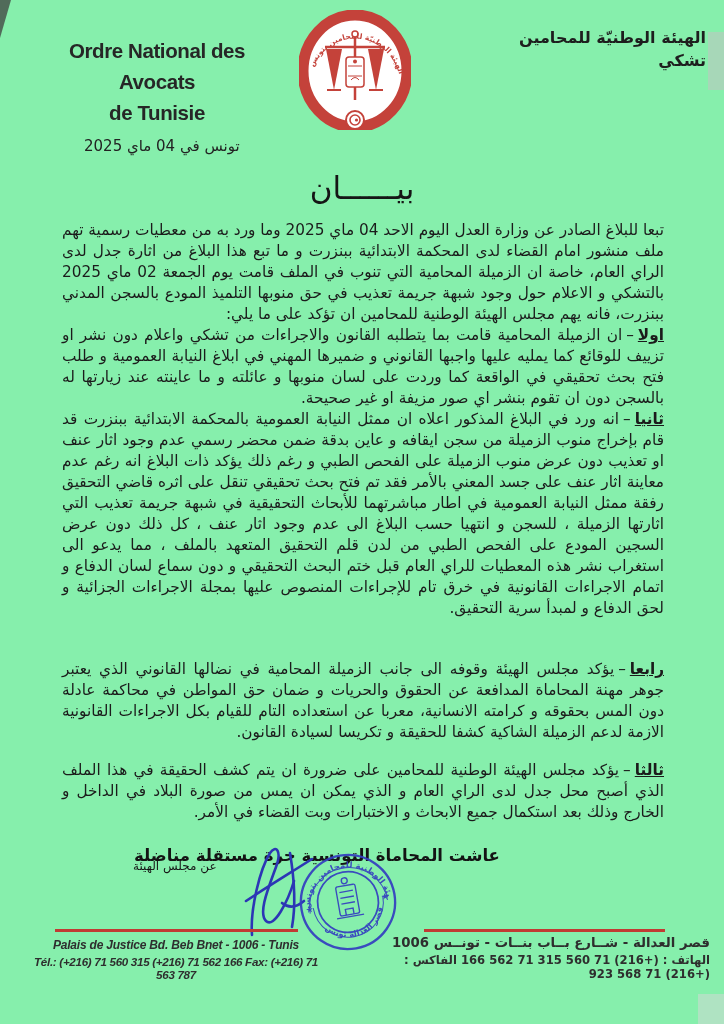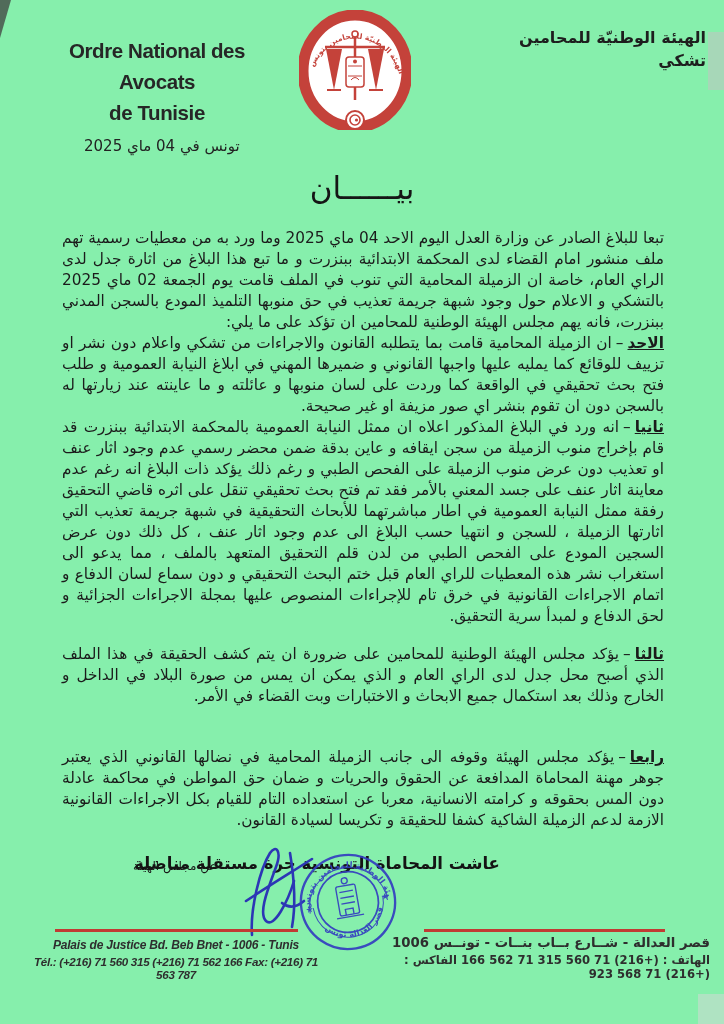--- a/index.html
+++ b/index.html
@@ -25,21 +25,21 @@
   .logo{position:absolute;left:299px;top:10px;width:112px;height:120px;}
   .org-ar{position:absolute;right:18px;top:26px;width:268px;direction:rtl;
     font-weight:bold;font-size:16px;line-height:1.45;color:#1e1e1e;}
 
   .date{position:absolute;left:84px;top:137px;direction:rtl;font-size:15px;color:#222;}
 
   .title{position:absolute;left:0;top:170px;width:100%;margin:0;text-align:center;direction:rtl;
     font-size:31px;font-weight:normal;color:#151515;}
 
   
-  .body-text{position:absolute;left:62px;top:228px;width:602px;direction:rtl;text-align:justify;
+  .body-text{position:absolute;left:62px;top:220px;width:602px;direction:rtl;text-align:justify;
     font-size:15.3px;line-height:21px;color:#1b1b1b;}
   .body-text p{margin:0;}
   .sec .lbl{font-weight:bold;text-decoration:underline;}
   .sec .sep{margin:0 4px;}
   .sec-3{margin-top:17px !important;}
   .sec-4{margin-top:40px !important;}
   .slogan-wrap{margin-top:22px;text-align:center;}
   .slogan{position:relative;left:-46px;font-weight:bold;font-size:16.5px;color:#141414;}
 
   
@@ -112,33 +112,33 @@
   </div>
 
   <div class="date">تونس في 04 ماي 2025</div>
 
   <h1 class="title">بيــــــان</h1>
 
   <div class="body-text">
     <p>تبعا للبلاغ الصادر عن وزارة العدل اليوم الاحد 04 ماي 2025 وما ورد به من معطيات رسمية تهم ملف منشور امام القضاء لدى المحكمة الابتدائية ببنزرت و ما تبع هذا البلاغ من اثارة جدل لدى الراي العام، خاصة ان الزميلة المحامية التي تنوب في الملف قامت يوم الجمعة 02 ماي 2025 بالتشكي و الاعلام حول وجود شبهة جريمة تعذيب في حق منوبها التلميذ المودع بالسجن المدني ببنزرت، فانه يهم مجلس الهيئة الوطنية للمحامين ان تؤكد على ما يلي:</p>
 
     <p class="sec sec-1">
-      <span class="lbl">الاحد</span><span class="sep">–</span><span>ان الزميلة المحامية قامت بما يتطلبه القانون والاجراءات من تشكي واعلام دون نشر او تزييف للوقائع كما يمليه عليها واجبها القانوني و ضميرها المهني في ابلاغ النيابة العمومية و طلب فتح بحث تحقيقي في الواقعة كما وردت على لسان منوبها و عائلته و ما عاينته عند زيارتها له بالسجن دون ان تقوم بنشر اي صور مزيفة او غير صحيحة.</span>
+      <span class="lbl">اولا</span><span class="sep">–</span><span>ان الزميلة المحامية قامت بما يتطلبه القانون والاجراءات من تشكي واعلام دون نشر او تزييف للوقائع كما يمليه عليها واجبها القانوني و ضميرها المهني في ابلاغ النيابة العمومية و طلب فتح بحث تحقيقي في الواقعة كما وردت على لسان منوبها و عائلته و ما عاينته عند زيارتها له بالسجن دون ان تقوم بنشر اي صور مزيفة او غير صحيحة.</span>
     </p>
 
     <p class="sec sec-2">
       <span class="lbl">ثانيا</span><span class="sep">–</span><span>انه ورد في البلاغ المذكور اعلاه ان ممثل النيابة العمومية بالمحكمة الابتدائية ببنزرت قد قام بإخراج منوب الزميلة من سجن ايقافه و عاين بدقة ضمن محضر رسمي عدم وجود اثار عنف او تعذيب دون عرض منوب الزميلة على الفحص الطبي و رغم ذلك يؤكد ذات البلاغ انه رغم عدم معاينة اثار عنف على جسد المعني بالأمر فقد تم فتح بحث تحقيقي تنقل على اثره قاضي التحقيق رفقة ممثل النيابة العمومية في اطار مباشرتهما للأبحاث التحقيقية في شبهة جريمة تعذيب التي اثارتها الزميلة ، للسجن و انتهيا حسب البلاغ الى عدم وجود اثار عنف ، كل ذلك دون عرض السجين المودع على الفحص الطبي من لدن قلم التحقيق المتعهد بالملف ، مما يدعو الى استغراب نشر هذه المعطيات للراي العام قبل ختم البحث التحقيقي و دون سماع لسان الدفاع و اتمام الاجراءات القانونية في خرق تام للإجراءات المنصوص عليها بمجلة الاجراءات الجزائية و لحق الدفاع و لمبدأ سرية التحقيق.</span>
     </p>
 
+    <p class="sec sec-4">
+      <span class="lbl">رابعا</span><span class="sep">–</span><span>يؤكد مجلس الهيئة وقوفه الى جانب الزميلة المحامية في نضالها القانوني الذي يعتبر جوهر مهنة المحاماة المدافعة عن الحقوق والحريات و ضمان حق المواطن في محاكمة عادلة دون المس بحقوقه و كرامته الانسانية، معربا عن استعداده التام للقيام بكل الاجراءات القانونية الازمة لدعم الزميلة الشاكية كشفا للحقيقة و تكريسا لسيادة القانون.</span>
+    </p>
+
     <p class="sec sec-3">
       <span class="lbl">ثالثا</span><span class="sep">–</span><span>يؤكد مجلس الهيئة الوطنية للمحامين على ضرورة ان يتم كشف الحقيقة في هذا الملف الذي أصبح محل جدل لدى الراي العام و الذي يمكن ان يمس من صورة البلاد في الداخل و الخارج وذلك بعد استكمال جميع الابحاث و الاختبارات وبت القضاء في الأمر.</span>
-    </p>
-
-    <p class="sec sec-4">
-      <span class="lbl">رابعا</span><span class="sep">–</span><span>يؤكد مجلس الهيئة وقوفه الى جانب الزميلة المحامية في نضالها القانوني الذي يعتبر جوهر مهنة المحاماة المدافعة عن الحقوق والحريات و ضمان حق المواطن في محاكمة عادلة دون المس بحقوقه و كرامته الانسانية، معربا عن استعداده التام للقيام بكل الاجراءات القانونية الازمة لدعم الزميلة الشاكية كشفا للحقيقة و تكريسا لسيادة القانون.</span>
     </p>
 
     <div class="slogan-wrap">
       <span class="slogan">عاشت المحاماة التونسية حرة مستقلة مناضلة</span>
     </div>
   </div>
 
   <div class="sig-block">
     <div>عن مجلس الهيئة</div>
   </div>

